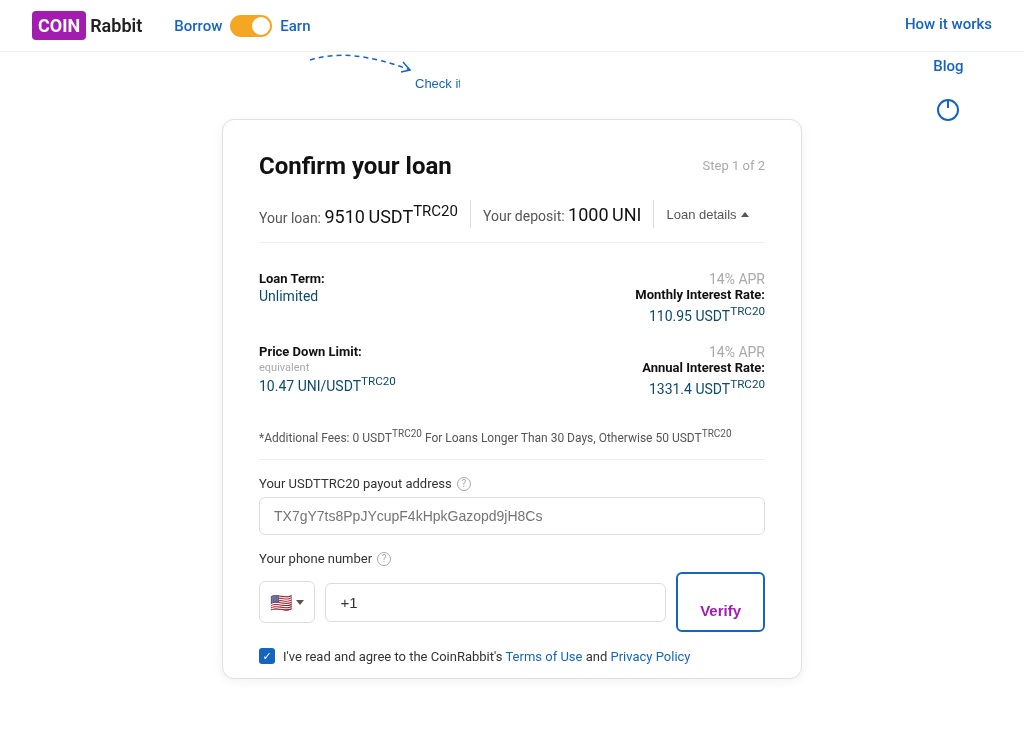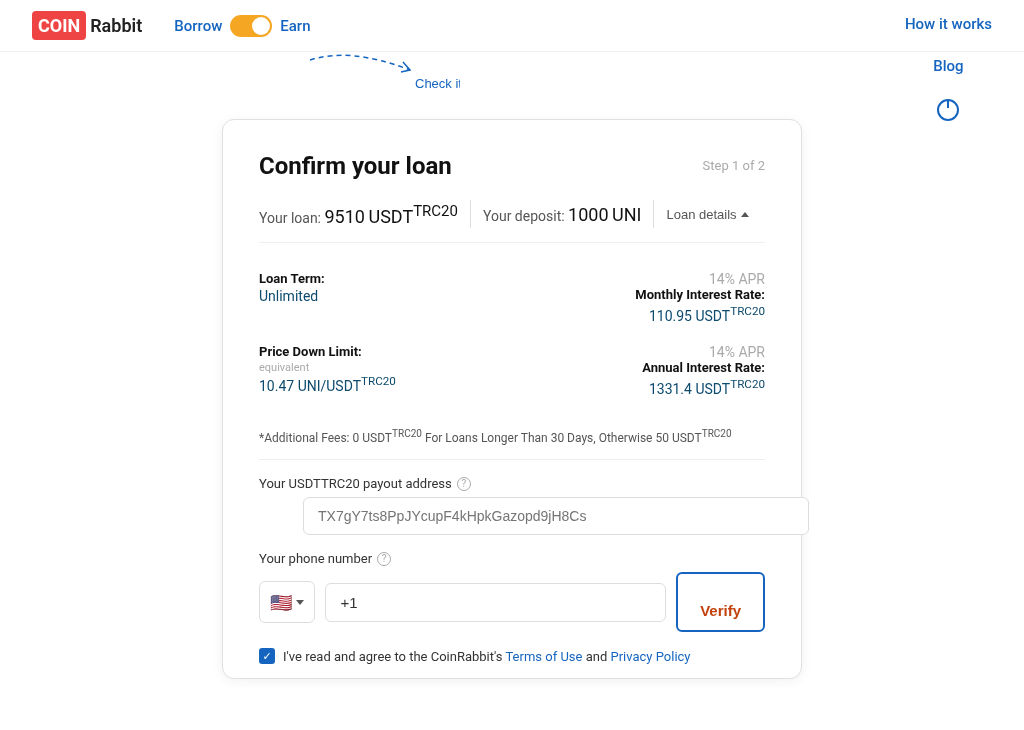--- a/index.html
+++ b/index.html
@@ -19,21 +19,21 @@
       border-bottom: 1px solid #f0f0f0;
       position: relative;
     }
     .logo-wrap {
       display: flex;
       align-items: center;
       gap: 0;
       margin-right: 32px;
     }
     .logo-coin {
-      background: #ef4444;
+      background: #a21caf;
       color: #fff;
       font-weight: 700;
       font-size: 18px;
       padding: 4px 6px;
       border-radius: 4px;
       letter-spacing: 0;
     }
     .logo-rabbit {
       font-size: 18px;
       font-weight: 600;
@@ -247,21 +247,20 @@
       cursor: pointer;
     }
     .text-input {
       width: 100%;
       padding: 10px 14px;
       border: 1px solid #ddd;
       border-radius: 6px;
       font-size: 14px;
       color: #bbb;
       outline: none;
-      margin-left: 44px;
     }
 
     
     .phone-row {
       display: flex;
       align-items: center;
       gap: 10px;
     }
     .flag-select {
       display: flex;
@@ -288,21 +287,21 @@
       border-radius: 6px;
       font-size: 15px;
       color: #333;
       outline: none;
     }
     .verify-btn {
       padding: 28px 22px;
       border: 2px solid #1565c0;
       border-radius: 6px;
       background: #fff;
-      color: #c2410c;
+      color: #a21caf;
       font-size: 15px;
       font-weight: 600;
       cursor: pointer;
       height: 42px;
       white-space: nowrap;
     }
 
     
     .terms-row {
       display: flex;

